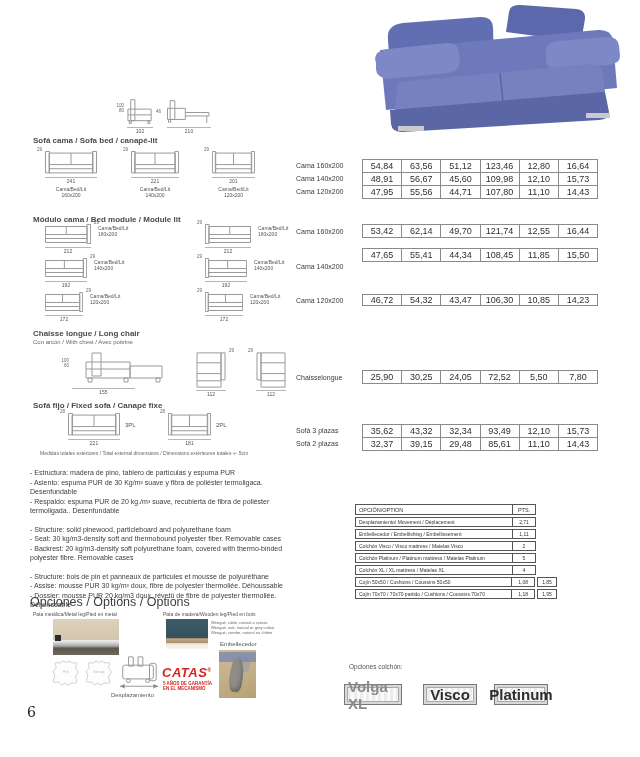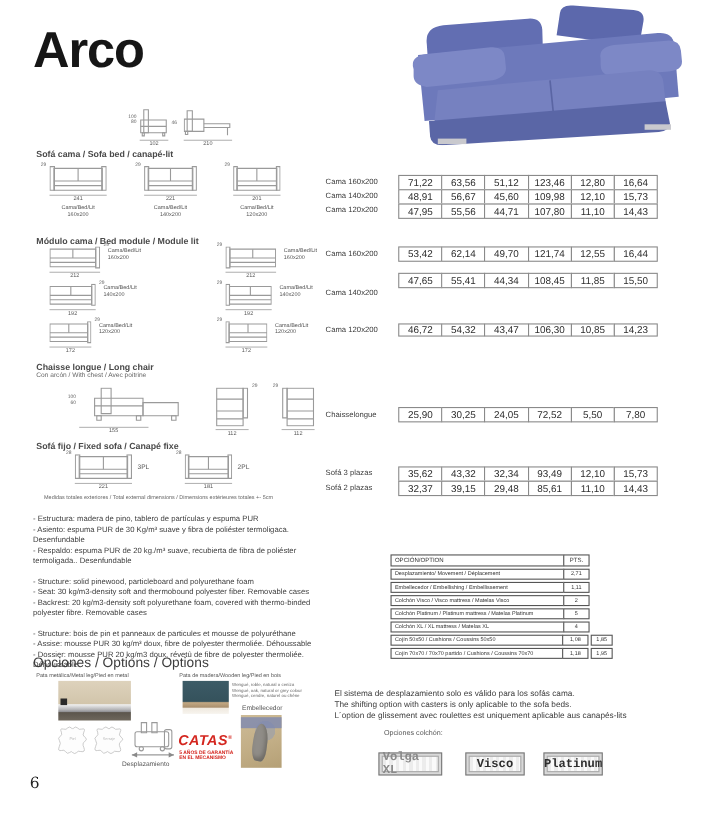--- a/index.html
+++ b/index.html
@@ -85,31 +85,30 @@
   .catas { font-size:13px; font-weight:900; font-style:italic; color:#d4261f; letter-spacing:0.5px; }
   .catas sup { font-size:5px; }
   .catastext { font-size:4.5px; line-height:5px; color:#d4261f; font-weight:bold; white-space:pre-line; }
 
   .shiftnote { font-size:7.5px; line-height:10px; color:#3c3c3c; white-space:pre-line; }
   .mattlabel { font-size:6.5px; color:#555; }
   .mbtn { position:absolute; top:684px; height:21px; border:1px solid #777; background:#d9d9d9;
           padding:2px; box-sizing:border-box; }
   .mbtn .inner { width:100%; height:100%; border:1px solid #aaa; box-sizing:border-box;
     background:repeating-linear-gradient(90deg,#ececec 0 3px,#fafafa 3px 6px);
-    display:flex; align-items:center; justify-content:center; font-size:11px; font-weight:bold; color:#2e2e2e;font-family:Liberation Mono, monospace; }
+    display:flex; align-items:center; justify-content:center; font-size:15px; font-weight:bold; color:#2e2e2e; }
   .mbtn.light .inner { color:#8a8a8a; }
 
   .pagenum { font-family:"DejaVu Serif", serif; font-size:14px; color:#222; }
 </style>
 </head>
 <body>
 
 <div class="page">
 
-  <div class="abs title" style="left:30px; top:18px;">Arco</div>
 
   <div class="abs" style="left:358px; top:0; width:282px; height:132px;">
     <svg viewBox="0 0 282 132" style="width:100%;height:100%">
       <path d="M148,32 L151,12 Q152,4 163,5 L218,9 Q228,10 227,19 L223,42 Z" fill="#5c68ac"></path>
       <path d="M30,40 Q28,25 45,23 L122,17 Q134,16 135,27 L136,62 L32,70 Z" fill="#626eb2"></path>
       <path d="M22,50 L240,30 Q253,29 255,40 L259,88 L28,110 Z" fill="#6d79bb"></path>
       <path d="M188,53 Q186,43 200,41 L248,37 Q260,36 261,46 L262,56 Q262,64 250,65 L196,69 Q188,67 188,59 Z" fill="#7d88c6"></path>
       <path d="M18,63 Q14,51 30,49 L88,43 Q100,42 101,52 L102,62 Q102,70 90,73 L30,79 Q18,77 18,69 Z" fill="#7d88c6"></path>
       <path d="M40,82 L230,64 Q243,63 245,74 L247,92 Q247,102 235,104 L48,119 Q38,119 37,109 Z" fill="#7681c0"></path>
       <line x1="142" y1="73" x2="146" y2="112" stroke="#5a65a3" stroke-width="1.5"></line>
@@ -197,21 +196,21 @@
   <div class="prow phead" style="top:146px;">
     <div class="pcell">S1</div>
     <div class="pcell">S2</div>
     <div class="pcell">TC</div>
     <div class="pcell">Piel</div>
     <div class="pcell">Metr.</div>
     <div class="pcell">Pletaje</div>
   </div>
   <div class="rlabel" style="top:162px;">Cama 160x200</div>
   <div class="prow" style="top:159px;">
-    <div class="pcell">71,22</div>
+    <div class="pcell">54,84</div>
     <div class="pcell">63,56</div>
     <div class="pcell">51,12</div>
     <div class="pcell">123,46</div>
     <div class="pcell">12,80</div>
     <div class="pcell">16,64</div>
   </div>
   <div class="rlabel" style="top:175px;">Cama 140x200</div>
   <div class="prow" style="top:172px;">
     <div class="pcell">48,91</div>
     <div class="pcell">56,67</div>
@@ -548,23 +547,20 @@
       <path class="solid" d="M3,33 L8,30.5 L8,35.5 Z"></path>
         <path class="solid" d="M43,33 L38,30.5 L38,35.5 Z"></path>
     </svg>
   </div>
   <div class="abs cap" style="left:111px; top:692px; font-size:6px;">Desplazamiento</div>
 
   <div class="abs catas" style="left:162px; top:665px;"><span>CATAS</span><sup>®</sup></div>
   <div class="abs catastext" style="left:163px; top:681px;">5 AÑOS DE GARANTÍA
 EN EL MECANISMO</div>
 
-  <div class="abs shiftnote" style="left:304px; top:626px;">El sistema de desplazamiento solo es válido para los sofás cama.
-The shifting option with casters is only aplicable to the sofa beds.
-L´option de glissement avec roulettes est uniquement aplicable aus canapés-lits</div>
   <div class="abs mattlabel" style="left:349px; top:663px;">Opciones colchón:</div>
 
   <div class="mbtn light" style="left:344px; width:58px;">
     <div class="inner">Volga XL</div>
   </div>
   <div class="mbtn" style="left:423px; width:54px;">
     <div class="inner">Visco</div>
   </div>
   <div class="mbtn" style="left:494px; width:54px;">
     <div class="inner">Platinum</div>

